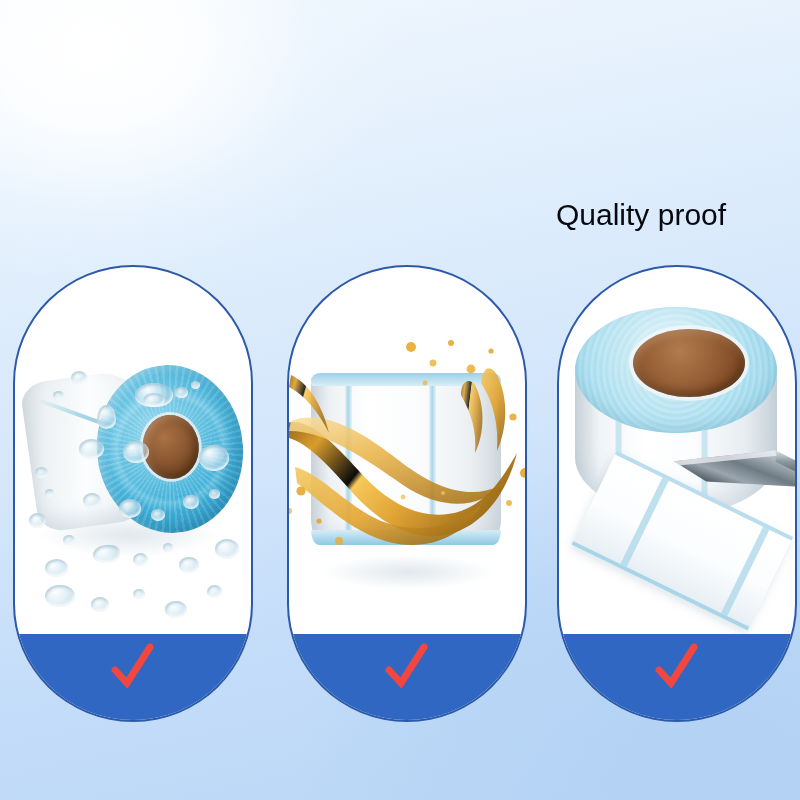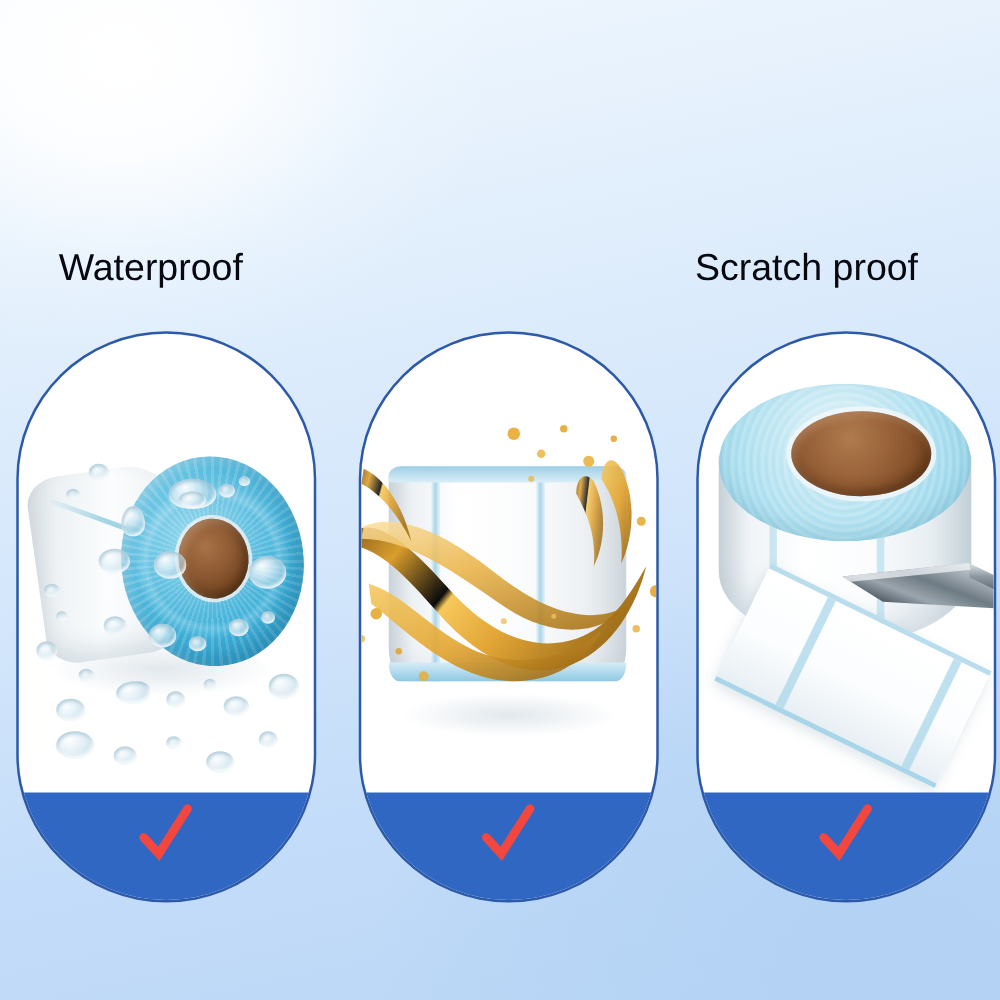--- a/index.html
+++ b/index.html
@@ -300,22 +300,21 @@
     border-radius: 50%;
     background: radial-gradient(ellipse at 50% 50%, rgba(120,150,172,0.22) 0%, rgba(120,150,172,0) 72%);
   }
 </style>
 </head>
 <body>
 
 <div id="stage">
 
 
-  <div class="feat-label l1">Waterproof</div>
-  <div class="feat-label l3">Scratch proof</div>
+  <div class="feat-label l3">Quality proof</div>
 
   <div class="card c1">
     <div class="card-photo">
       <div class="soft-shadow" style="left:26px; top:246px; width:176px; height:44px;"></div>
       <div class="roll1-wrap">
         <div class="roll1-body"></div>
         <div class="roll1-seam"></div>
         <div class="roll1-face">
           <div class="roll1-core"></div>
         </div>

